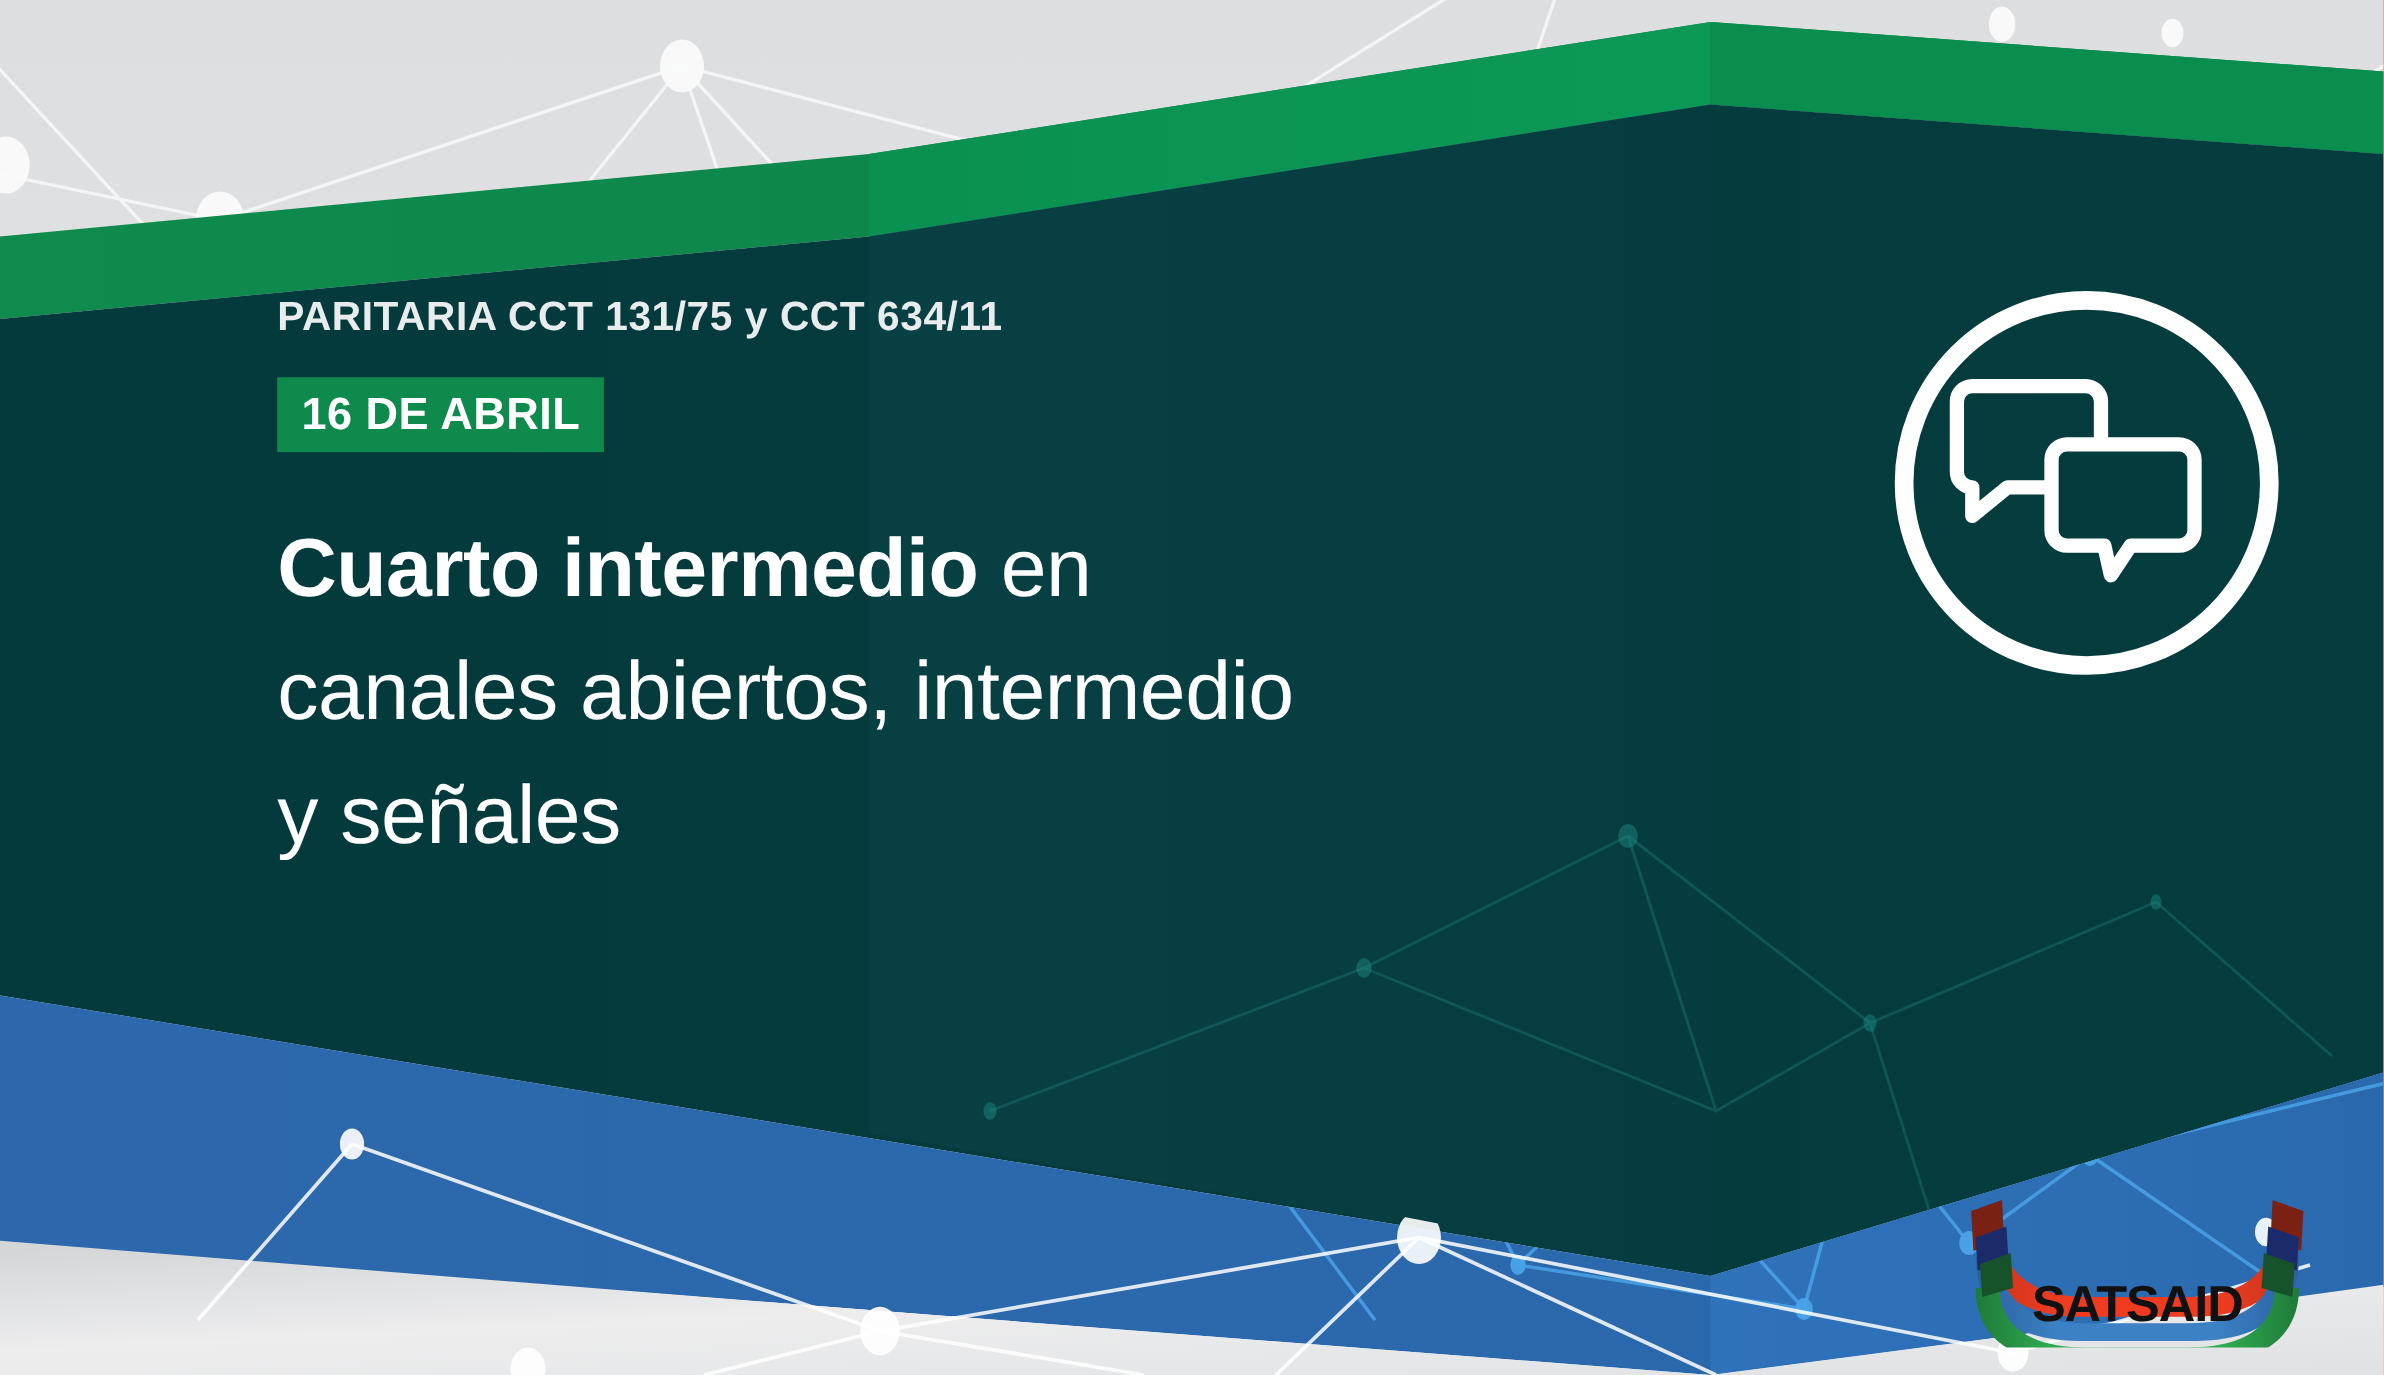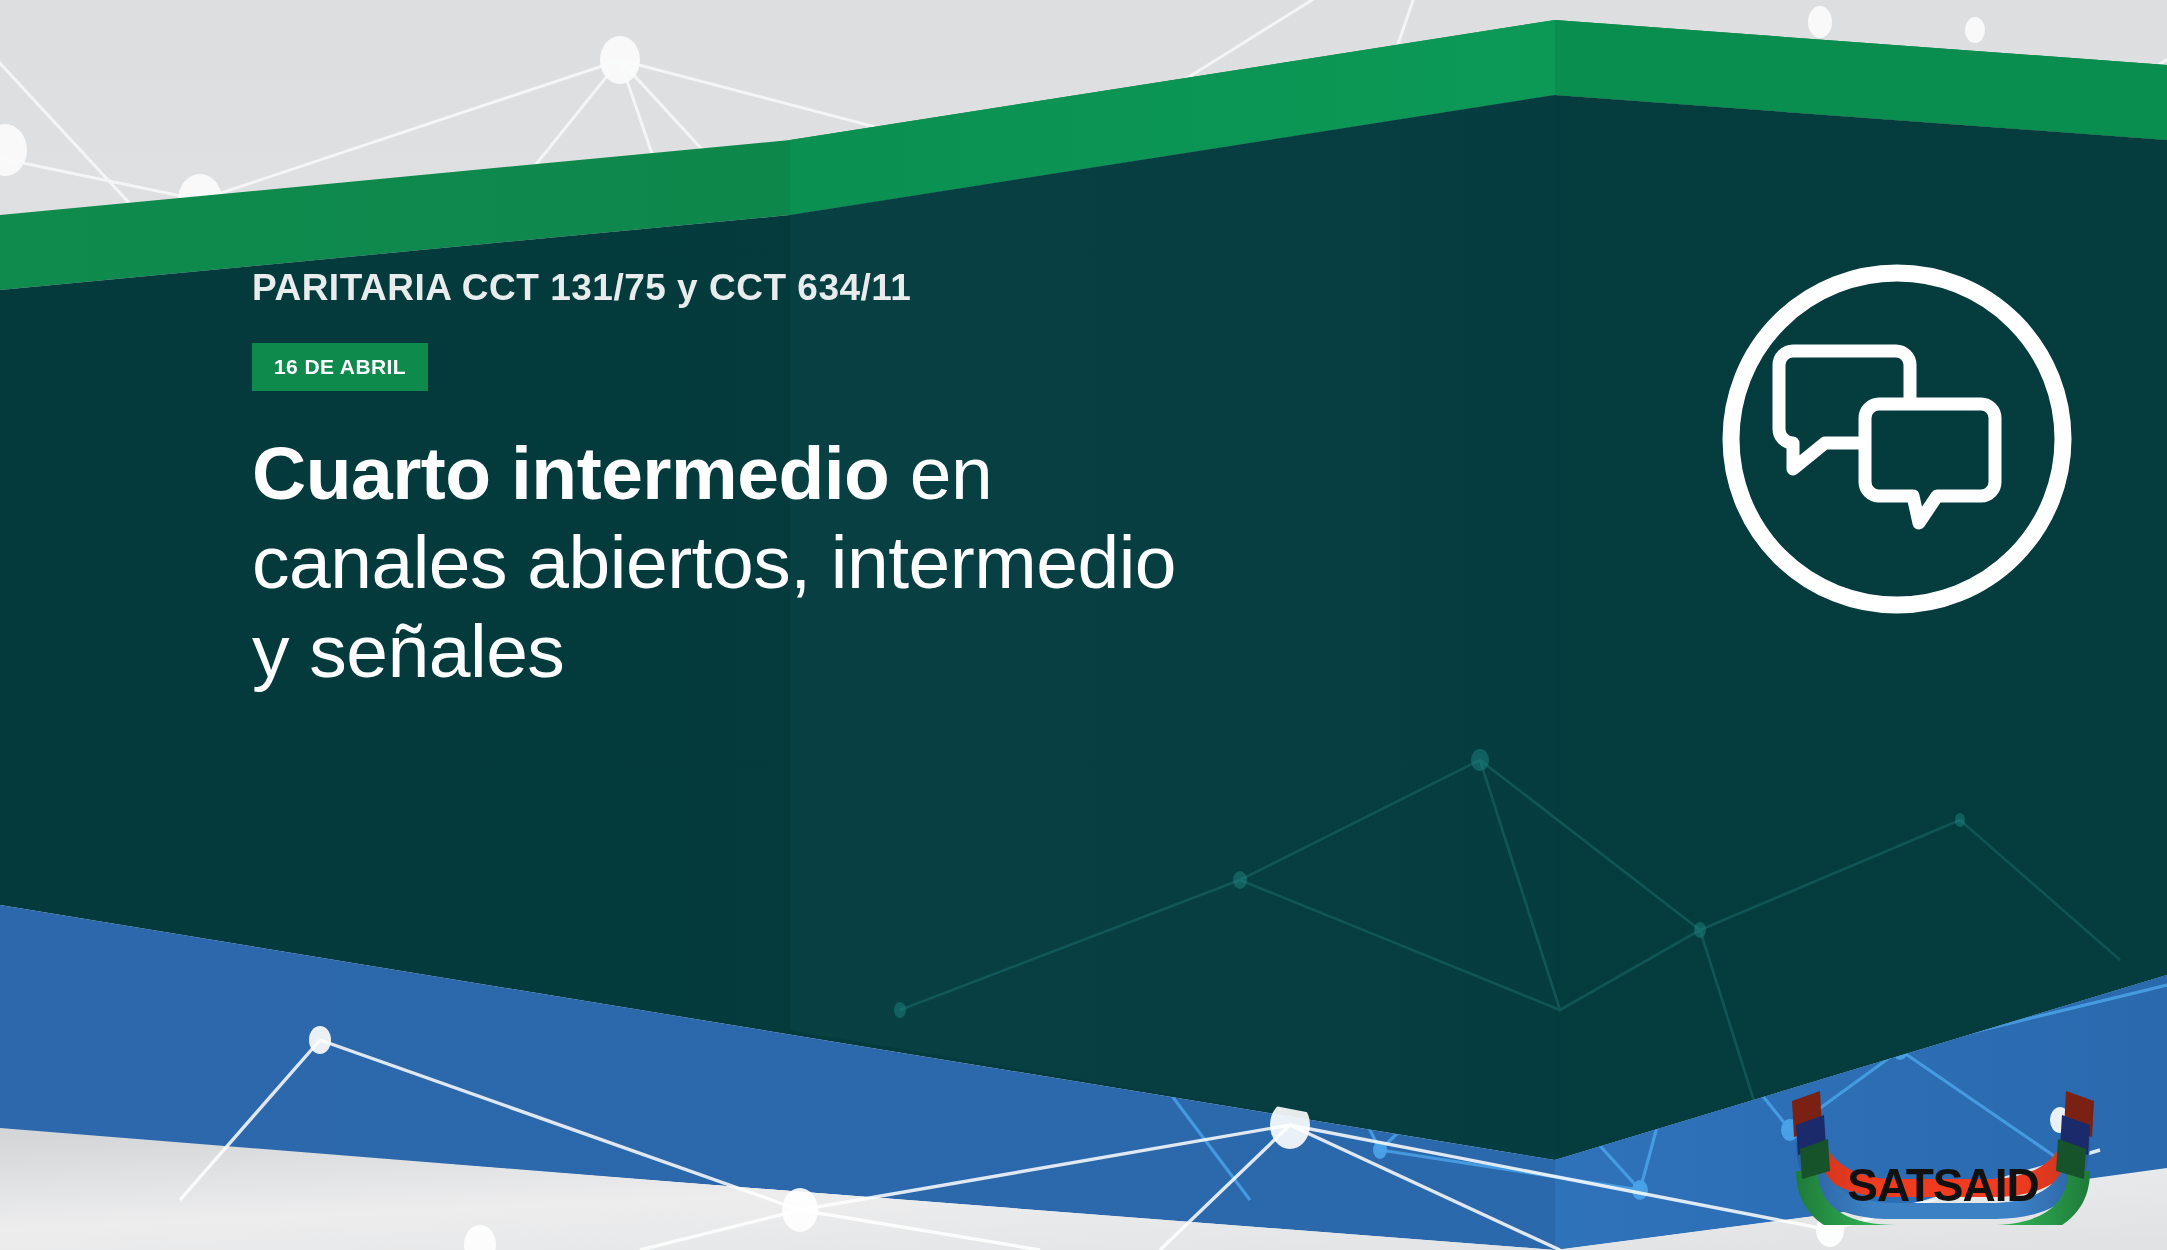--- a/index.html
+++ b/index.html
@@ -44,41 +44,42 @@
     color: #e9eced;
     margin: 0 0 34px 0;
     line-height: 1.1;
     white-space: nowrap;
   }
 
   .badge {
     display: inline-block;
     background: #0E8A4C;
     color: #ffffff;
-    font-size: 21px;
+    font-size: 41px;
     font-weight: bold;
     letter-spacing: 0.4px;
     padding: 13px 22px 14px 22px;
     line-height: 1;
     margin: 0 0 38px 0;
   }
 
   .headline {
     margin: 0;
     color: #ffffff;
     font-size: 75px;
     font-weight: 300;
     line-height: 1.19;
     letter-spacing: -0.5px;
   }
   .headline .hl-strong {
     font-weight: bold;
   }
   .headline .hl-line {
     display: block;
+    margin-top: 23px;
   }
 
   
   .chat-badge {
     position: absolute;
     left: 1713px;
     top: 255px;
     width: 368px;
     height: 368px;
   }

